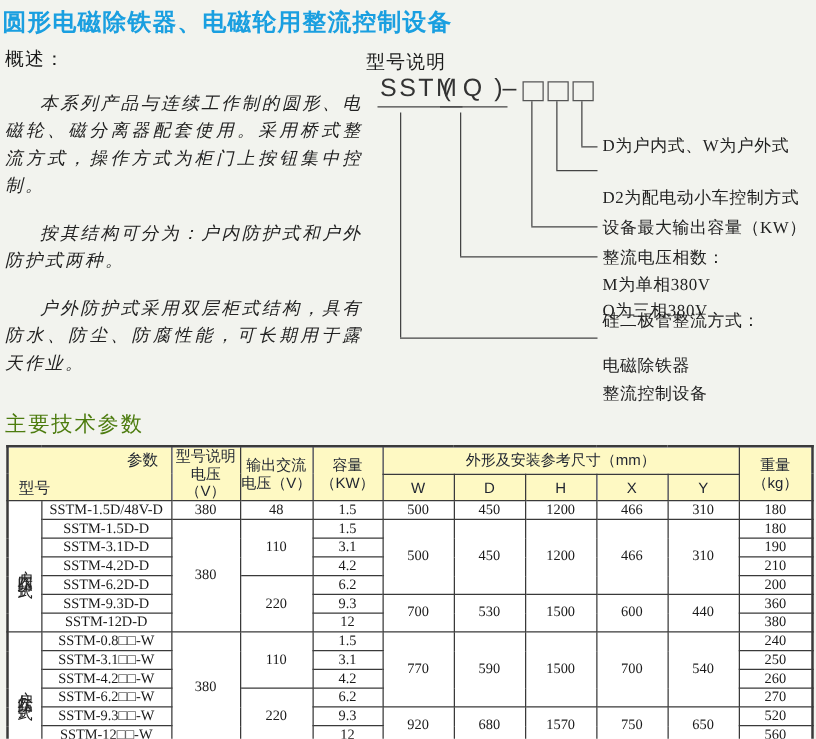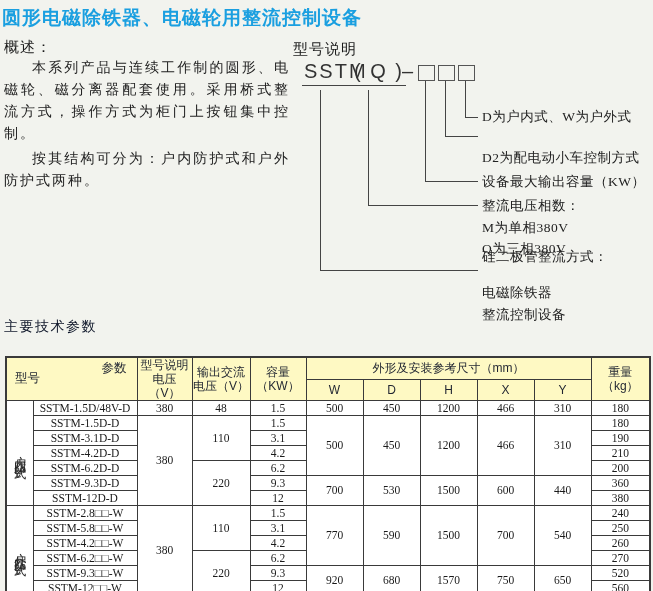--- a/index.html
+++ b/index.html
@@ -21,21 +21,21 @@
     position:absolute;left:4px;top:38px;font-size:15px;color:#1a1a1a;
     letter-spacing:1px;
     font-family:Liberation Serif, serif;
   }
   .overview-body{
     position:absolute;left:4px;top:57px;width:286px;
     font-family:"Liberation Serif","DejaVu Serif",serif;
     font-size:14px;line-height:22px;letter-spacing:2px;
     text-align:justify;color:#222;
   }
-  .overview-body p{margin:0 0 3px 0;text-indent:2em;}
+  .overview-body p{margin:16px 0 3px 0;text-indent:2em;font-style:italic;}
   
   .diagram{position:absolute;left:290px;top:40px;width:363px;height:300px;}
   .d-heading{position:absolute;left:3px;top:0;font-size:15px;letter-spacing:1px;}
   .d-model{position:absolute;top:20px;font-size:20px;color:#333;
     font-family:"Liberation Sans",sans-serif;letter-spacing:2px;}
   .d-sstm{left:12px;}
   .d-q{left:62px;}
   .d-dash{left:112px;}
   .u{border-bottom:1px solid #444;padding:0 2px 2px 2px;}
   .mbox{position:absolute;top:25px;width:15px;height:14px;border:1px solid #555;background:transparent;}
@@ -45,21 +45,21 @@
   .vline,.hline{position:absolute;background:#444;}
   .vline{width:1px;}
   .hline{height:1px;}
   .d-label{
     position:absolute;left:192px;font-size:13.5px;letter-spacing:0.5px;
     color:#222;white-space:nowrap;
     font-family:"Liberation Serif","DejaVu Serif",serif;
   }
   
   .params-heading{
-    position:absolute;left:4px;top:318px;font-size:14px;color:#0f172a;
+    position:absolute;left:4px;top:328px;font-size:17px;color:#4d7c0f;
     letter-spacing:1.5px;
   }
   table.params{
     position:absolute;left:5px;top:356px;width:644px;
     border-collapse:collapse;table-layout:fixed;
     border:2px solid #3a3a3a;
     background:#ffffff;
   }
   table.params th,table.params td{
     border:1px solid #3a3a3a;padding:0;text-align:center;vertical-align:middle;
@@ -69,21 +69,21 @@
     background:#fef9c3;font-size:12px;font-weight:normal;color:#1f2430;
     line-height:14px;height:20px;
   }
   th.corner{position:relative;
     background-color:#abd5ef;
     background-image:linear-gradient(to bottom right,
       transparent calc(50% - 0.7px),#3a3a3a calc(50% - 0.7px),
       #3a3a3a calc(50% + 0.7px),transparent calc(50% + 0.7px));
   }
   .c-param{position:absolute;right:10px;top:3px;font-size:12.5px;}
-  .c-model{position:absolute;left:8px;bottom:15px;font-size:12.5px;}
+  .c-model{position:absolute;left:8px;bottom:3px;font-size:12.5px;}
   table.params td{
     font-family:"Liberation Serif","DejaVu Serif",serif;
     font-size:11.5px;height:14px;line-height:13px;color:#1a1a1a;
     background:#ffffff;
   }
   td.blue{background:#aed7f1;}
   td.grp{background:#ffffff;}
   .vlabel{
     writing-mode:vertical-rl;text-orientation:upright;
     margin:0 auto;font-size:12px;letter-spacing:3px;color:#222;
@@ -92,20 +92,21 @@
 </style>
 </head>
 <body>
 
 <div class="page-title">圆形电磁除铁器、电磁轮用整流控制设备</div>
 
 <div class="sec-heading">概述：</div>
 <div class="overview-body">
   <p>本系列产品与连续工作制的圆形、电磁轮、磁分离器配套使用。采用桥式整流方式，操作方式为柜门上按钮集中控制。</p>
   <p>按其结构可分为：户内防护式和户外防护式两种。</p>
+  <p>户外防护式采用双层柜式结构，具有防水、防尘、防腐性能，可长期用于露天作业。</p>
 </div>
 
 <div class="diagram">
   <div class="d-heading">型号说明</div>
   <span class="d-model d-sstm u">SSTM</span>
   <span class="d-model d-q u">( Q )</span>
   <span class="d-model d-dash">–</span>
   <div class="mbox mbox1"></div>
   <div class="mbox mbox2"></div>
   <div class="mbox mbox3"></div>
@@ -237,33 +238,33 @@
     </tr>
     <tr>
       <td>SSTM-12D-D</td>
       <td>12</td>
       <td>380</td>
     </tr>
     <tr>
       <td class="grp" rowspan="6">
           <div class="vlabel">户外防护式</div>
         </td>
-      <td class="blue">SSTM-2.8□□-W</td>
+      <td class="blue">SSTM-0.8□□-W</td>
       <td rowspan="6">380</td>
       <td class="blue" rowspan="3">110</td>
       <td class="blue">1.5</td>
       <td class="blue" rowspan="4">770</td>
       <td class="blue" rowspan="4">590</td>
       <td class="blue" rowspan="4">1500</td>
       <td class="blue" rowspan="4">700</td>
       <td class="blue" rowspan="4">540</td>
       <td class="blue">240</td>
     </tr>
     <tr>
-      <td>SSTM-5.8□□-W</td>
+      <td>SSTM-3.1□□-W</td>
       <td>3.1</td>
       <td>250</td>
     </tr>
     <tr>
       <td class="blue">SSTM-4.2□□-W</td>
       <td class="blue">4.2</td>
       <td class="blue">260</td>
     </tr>
     <tr>
       <td>SSTM-6.2□□-W</td>

